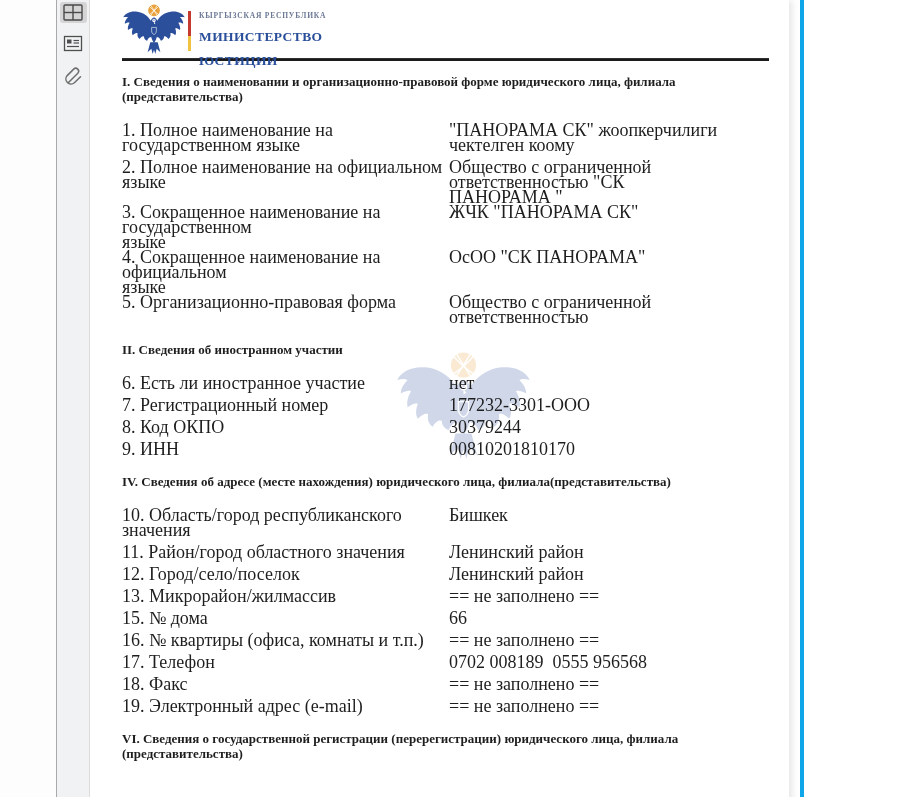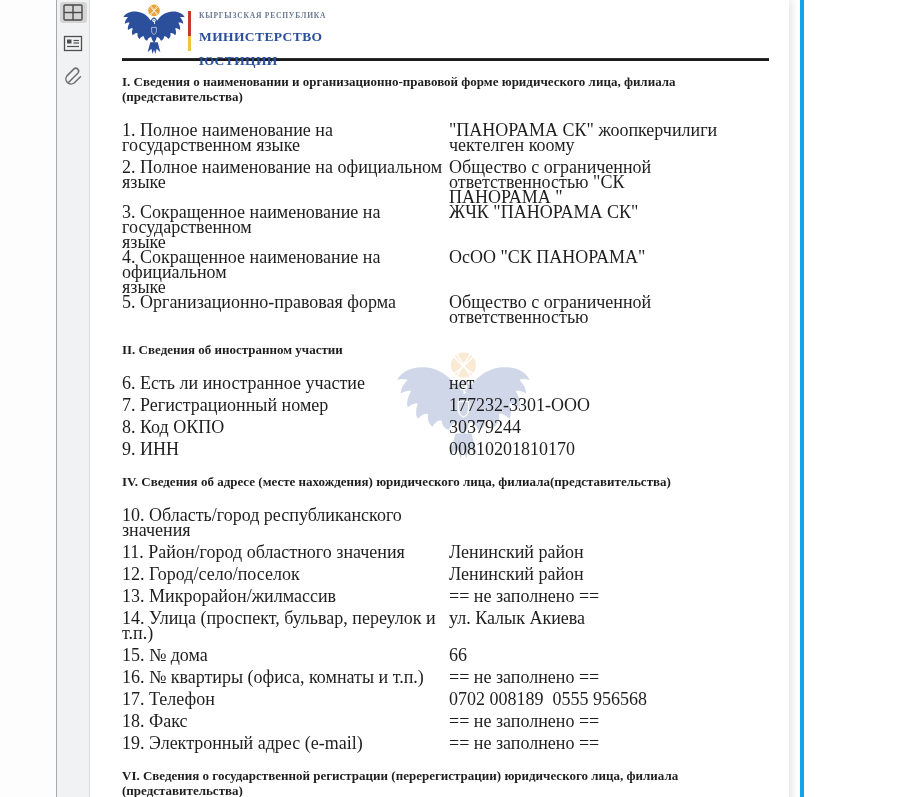--- a/index.html
+++ b/index.html
@@ -186,38 +186,35 @@
         <div class="row">
           <div class="lbl">9. ИНН</div>
           <div class="val">00810201810170</div>
         </div>
       </section>
 
       <section>
         <h3 class="sec-title">IV. Сведения об адресе (месте нахождения) юридического лица, филиала(представительства)</h3>
         <div class="row">
           <div class="lbl">10. Область/город республиканского значения</div>
+          <div class="val">Бишкек</div>
         </div>
         <div class="row">
           <div class="lbl">11. Район/город областного значения</div>
           <div class="val">Ленинский район</div>
         </div>
         <div class="row">
           <div class="lbl">12. Город/село/поселок</div>
           <div class="val">Ленинский район</div>
         </div>
         <div class="row">
           <div class="lbl">13. Микрорайон/жилмассив</div>
           <div class="val">== не заполнено ==</div>
         </div>
         <div class="row">
-          <div class="lbl">14. Улица (проспект, бульвар, переулок и т.п.)</div>
-          <div class="val">ул. Калык Акиева</div>
-        </div>
-        <div class="row">
           <div class="lbl">15. № дома</div>
           <div class="val">66</div>
         </div>
         <div class="row">
           <div class="lbl">16. № квартиры (офиса, комнаты и т.п.)</div>
           <div class="val">== не заполнено ==</div>
         </div>
       </section>
 
       <section>

